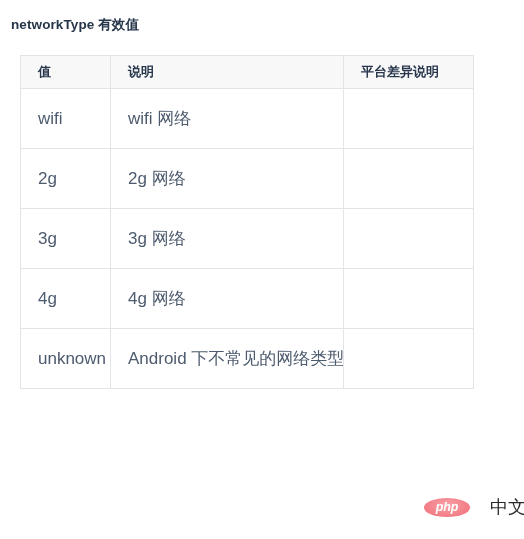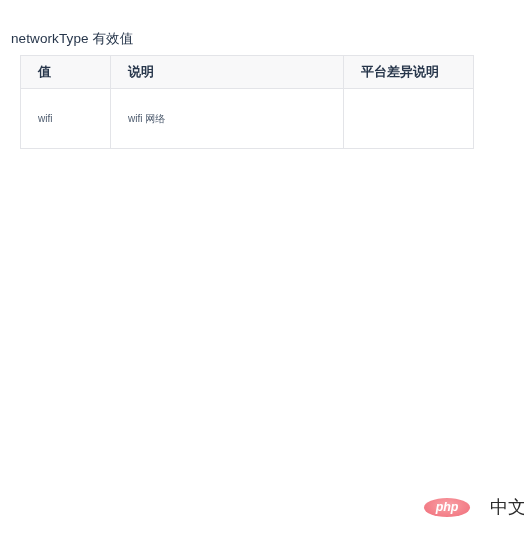--- a/index.html
+++ b/index.html
@@ -11,23 +11,23 @@
     height: 539px;
     background: #ffffff;
     font-family: "Liberation Sans", "DejaVu Sans", sans-serif;
     overflow: hidden;
     position: relative;
   }
 
   #page-title {
     position: absolute;
     left: 11px;
-    top: 30px;
+    top: 16px;
     font-size: 13.5px;
-    font-weight: normal;
+    font-weight: bold;
     color: #27364b;
     letter-spacing: 0.1px;
     white-space: nowrap;
   }
 
   #value-table-wrap {
     position: absolute;
     left: 20px;
     top: 55px;
     width: 453px;
@@ -42,21 +42,21 @@
 
   table.value-table col.c1 { width: 90px; }
   table.value-table col.c2 { width: 233px; }
   table.value-table col.c3 { width: 130px; }
 
   table.value-table th,
   table.value-table td {
     border: 1px solid #e3e4e8;
     text-align: left;
     vertical-align: middle;
-    font-size: 10px;
+    font-size: 17px;
     padding: 0 0 0 17px;
   }
 
   table.value-table thead th {
     background: #f8f8f9;
     color: #27364b;
     font-weight: bold;
     height: 32px;
     line-height: 32px;
     font-size: 13px;
@@ -123,20 +123,40 @@
         <th>说明</th>
         <th>平台差异说明</th>
       </tr>
     </thead>
     <tbody id="table-body">
       <tr>
         <td class="col-value">wifi</td>
         <td class="col-desc">wifi 网络</td>
         <td class="col-platform"></td>
       </tr>
+      <tr>
+        <td class="col-value">2g</td>
+        <td class="col-desc">2g 网络</td>
+        <td class="col-platform"></td>
+      </tr>
+      <tr>
+        <td class="col-value">3g</td>
+        <td class="col-desc">3g 网络</td>
+        <td class="col-platform"></td>
+      </tr>
+      <tr>
+        <td class="col-value">4g</td>
+        <td class="col-desc">4g 网络</td>
+        <td class="col-platform"></td>
+      </tr>
+      <tr>
+        <td class="col-value">unknown</td>
+        <td class="col-desc">Android 下不常见的网络类型</td>
+        <td class="col-platform"></td>
+      </tr>
     </tbody>
   </table>
 </div>
 
 <div id="watermark">
   <span class="php-badge">php</span>
   <span class="php-text">中文网</span>
 </div>
 
 </body></html>

